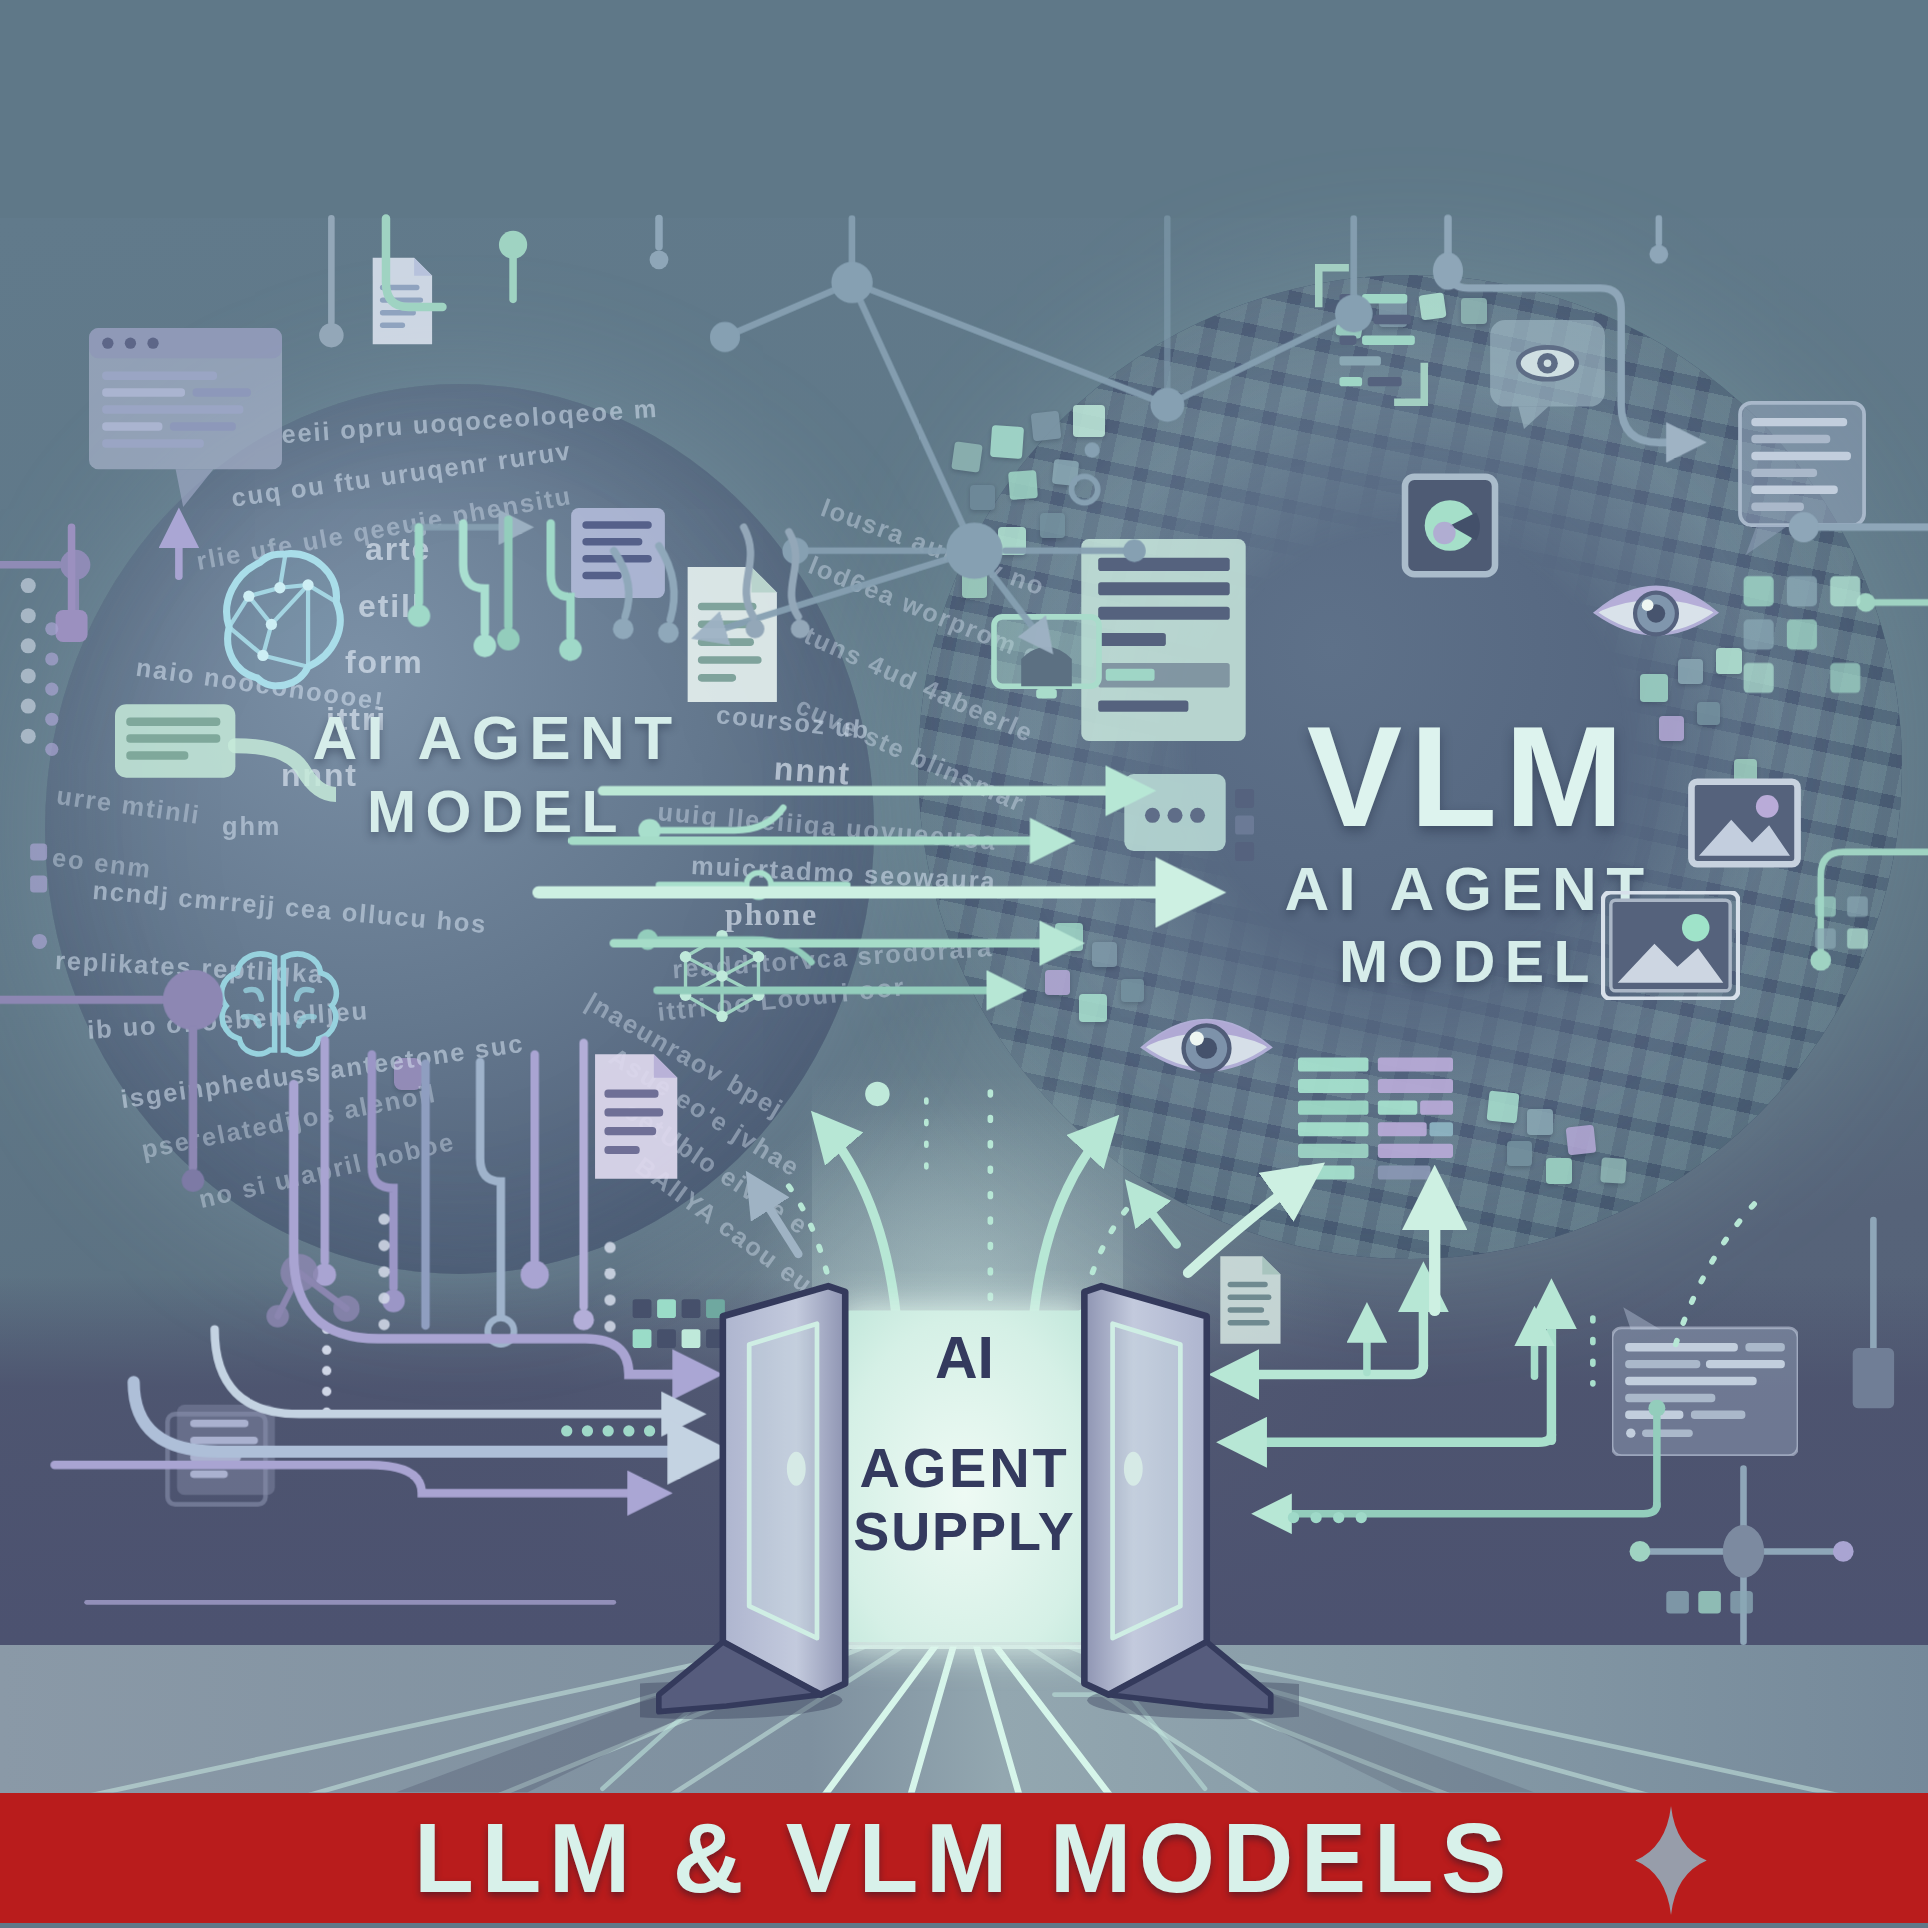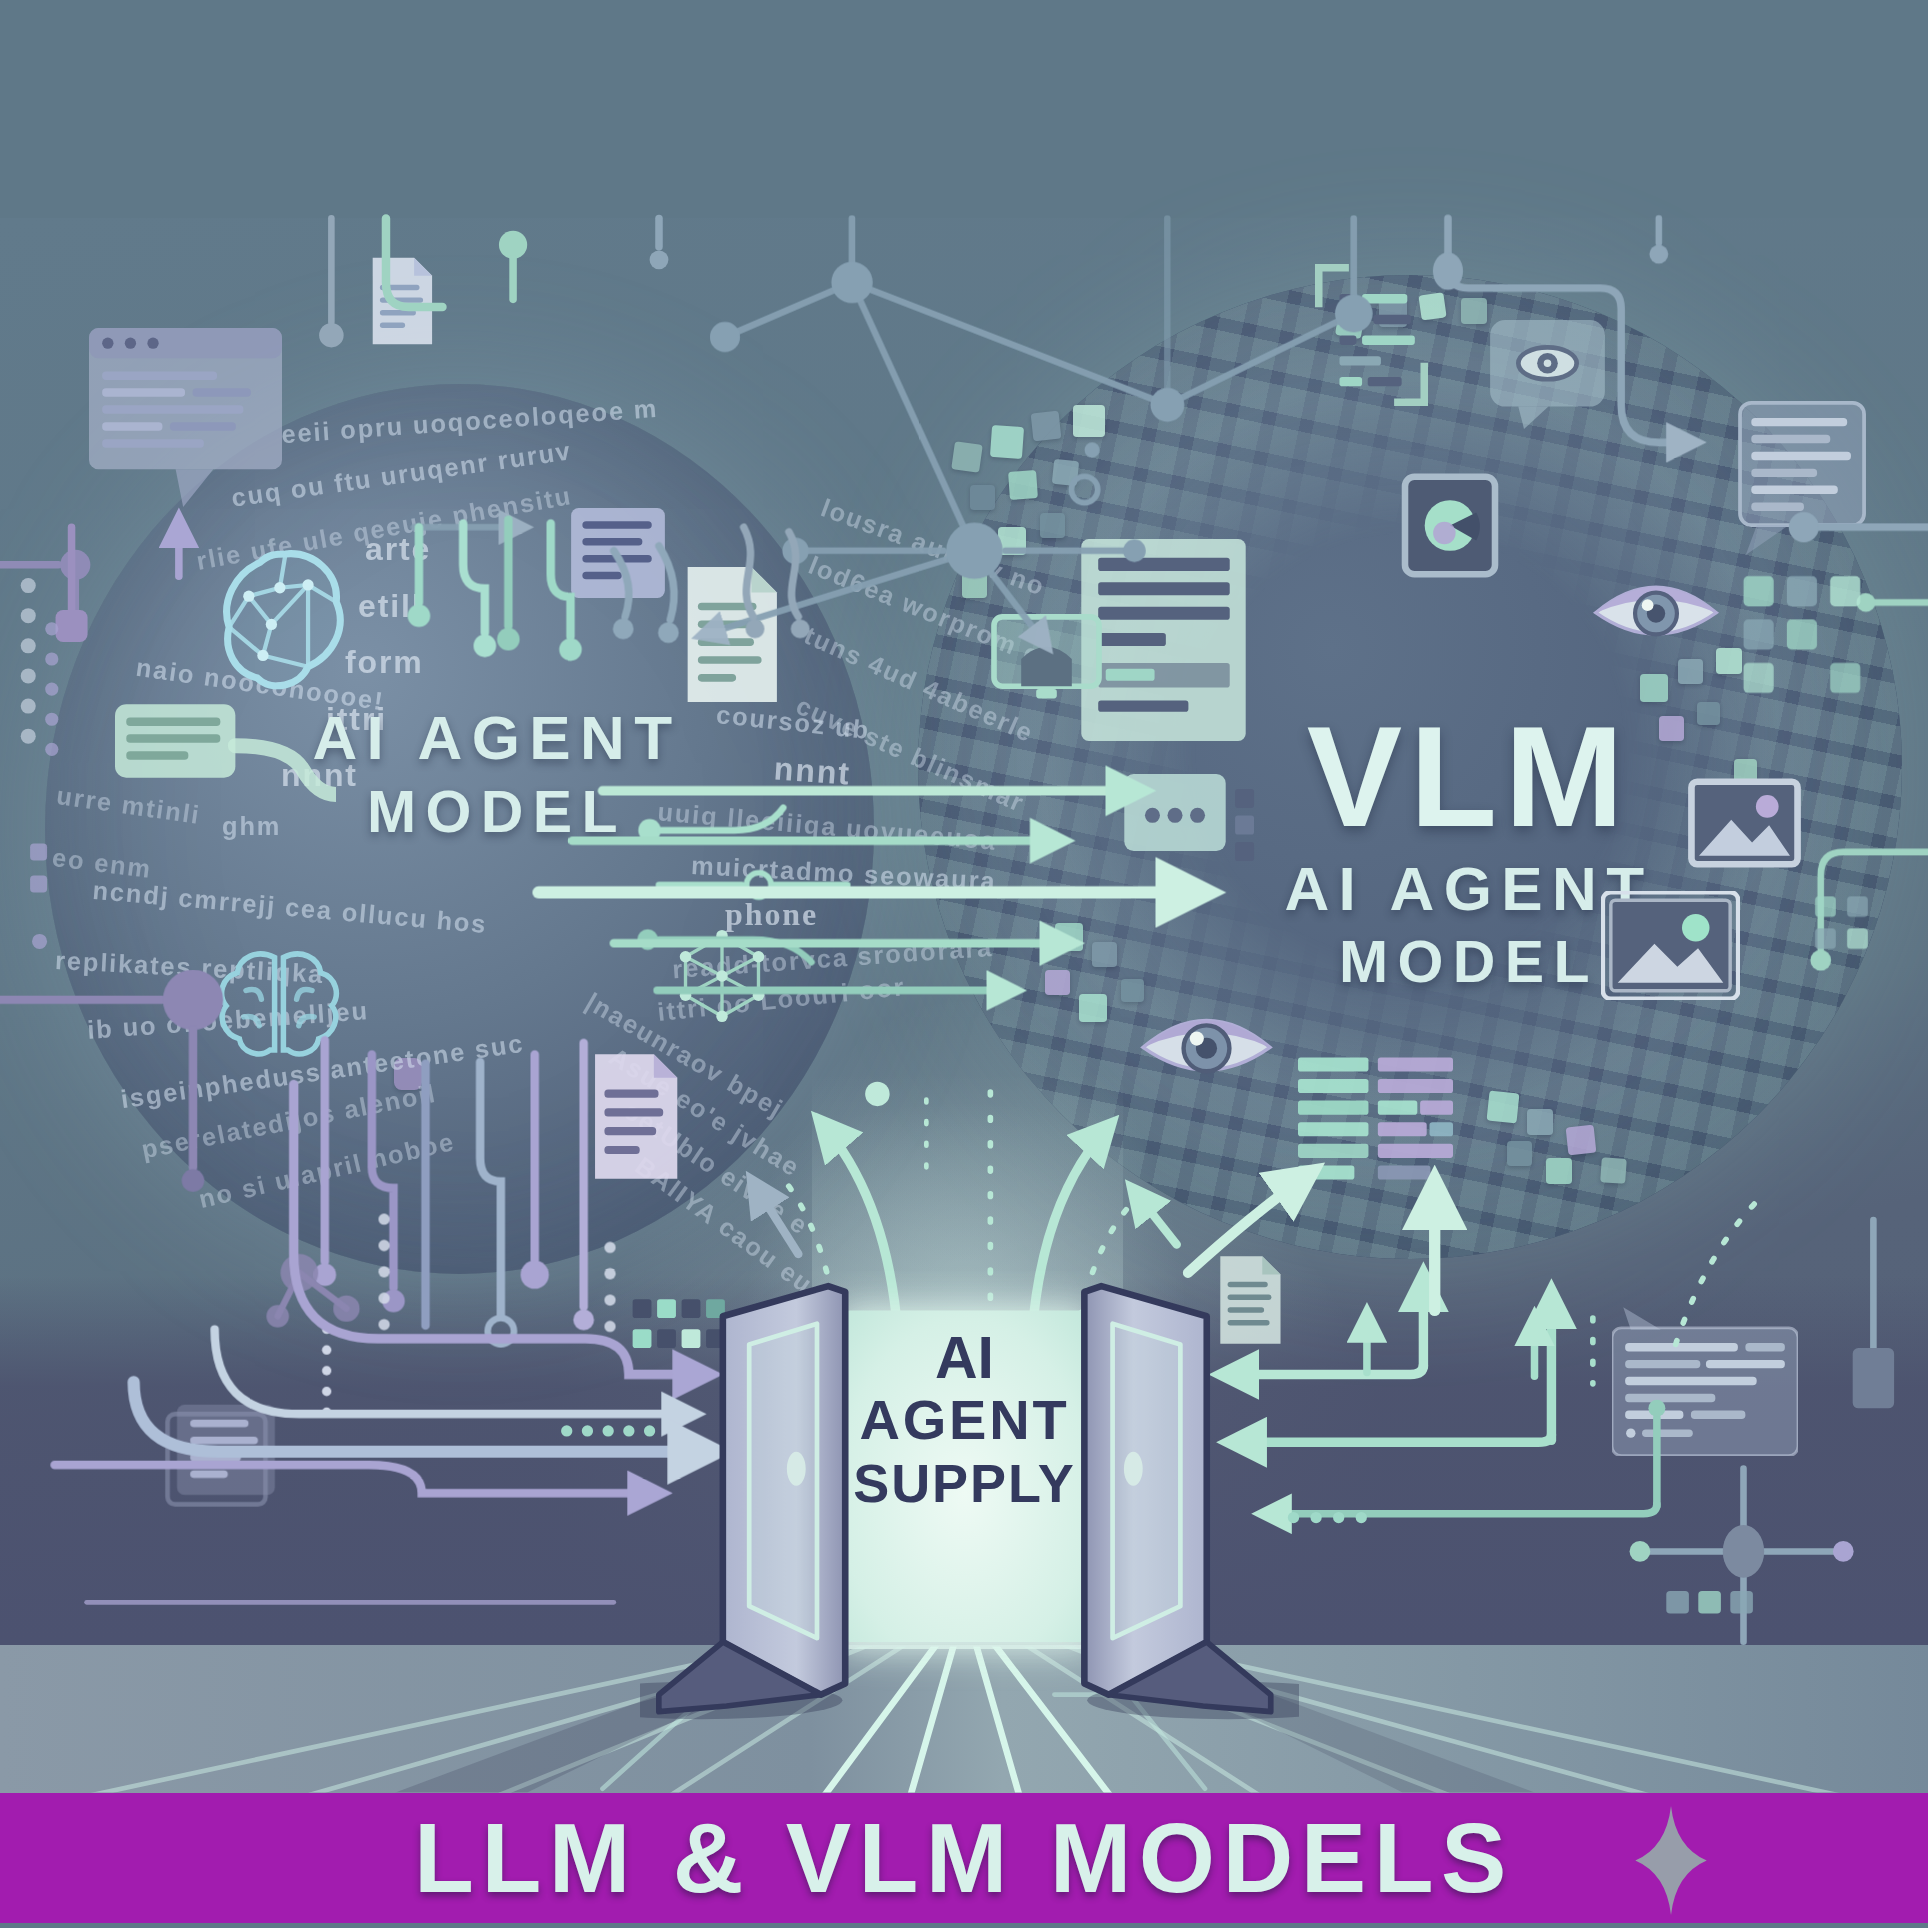--- a/index.html
+++ b/index.html
@@ -2,21 +2,21 @@
 <html style="font-size:15px"><head>
 <meta charset="utf-8">
 <style>
   html,body{margin:0;padding:0;background:#30344c;}
   #stage{position:relative;width:1928px;height:1928px;overflow:hidden;
          font-family:"Liberation Sans","DejaVu Sans",sans-serif;background:#5f7888;}
   .abs{position:absolute;}
   
   .banner{left:0;width:1928px;background:#474b6c;display:flex;align-items:center;justify-content:center;z-index:40;}
   .banner-top{top:0;height:218px;}
-  .banner-bottom{top:1793px;height:130px;background:#a21caf;}
+  .banner-bottom{top:1793px;height:130px;background:#b91c1c;}
   .banner-title{color:#d8f1ea;font-weight:800;letter-spacing:11.3px;text-shadow:0 3.8px 7.5px rgba(18,24,44,.45);white-space:nowrap;}
   .banner-top .banner-title{font-size:117px;}
   .banner-bottom .banner-title{font-size:98px;letter-spacing:7.5px;}
   
   .scene{left:0;top:218px;width:1928px;height:1574px;z-index:1;
     background:
       radial-gradient(603px 527px at 965px 1252px, rgba(214,242,234,.40), rgba(214,242,234,0) 70%),
       linear-gradient(168deg,#617a8b 0%, #5f7787 40%, #5c7182 58%, #566379 70%, #556278 100%);}
   .band{left:0;top:1276px;width:1928px;height:369px;z-index:2;
     background:linear-gradient(180deg, rgba(76,82,110,0) 0%, rgba(76,82,110,.88) 30%, #4c5270 100%);}
@@ -53,21 +53,21 @@
   .beam{left:812px;top:1073px;width:311px;height:576px;z-index:7;
     background:linear-gradient(180deg, rgba(216,244,236,0) 0%, rgba(216,244,236,.22) 40%, rgba(226,248,241,.72) 100%);}
   .beam-wide{left:744px;top:998px;width:443px;height:659px;z-index:6;
     background:radial-gradient(closest-side, rgba(214,244,236,.34), rgba(214,244,236,0));}
   
   #deco{left:0;top:0;width:1928px;height:1928px;z-index:8;pointer-events:none;}
   
   .gate{left:640px;top:1271px;width:659px;height:452px;z-index:10;}
   .gate-text{position:absolute;left:205px;top:58px;width:239px;text-align:center;color:#343a5e;font-weight:800;}
   .gate-text .g1{font-size:59px;line-height:1.0;}
-  .gate-text .g2{font-size:56px;line-height:1.15;letter-spacing:2.8px;}
+  .gate-text .g2{font-size:56px;line-height:1.15;letter-spacing:2.8px;margin-top:48px;}
   .gate-text .g3{font-size:54px;line-height:1.15;letter-spacing:1.9px;}
   .icon{z-index:6;}
   .svgfit{display:block;width:100%;height:100%;}
 </style>
 </head>
 <body>
 
 <div id="stage">
 
   <div class="abs scene"></div>

